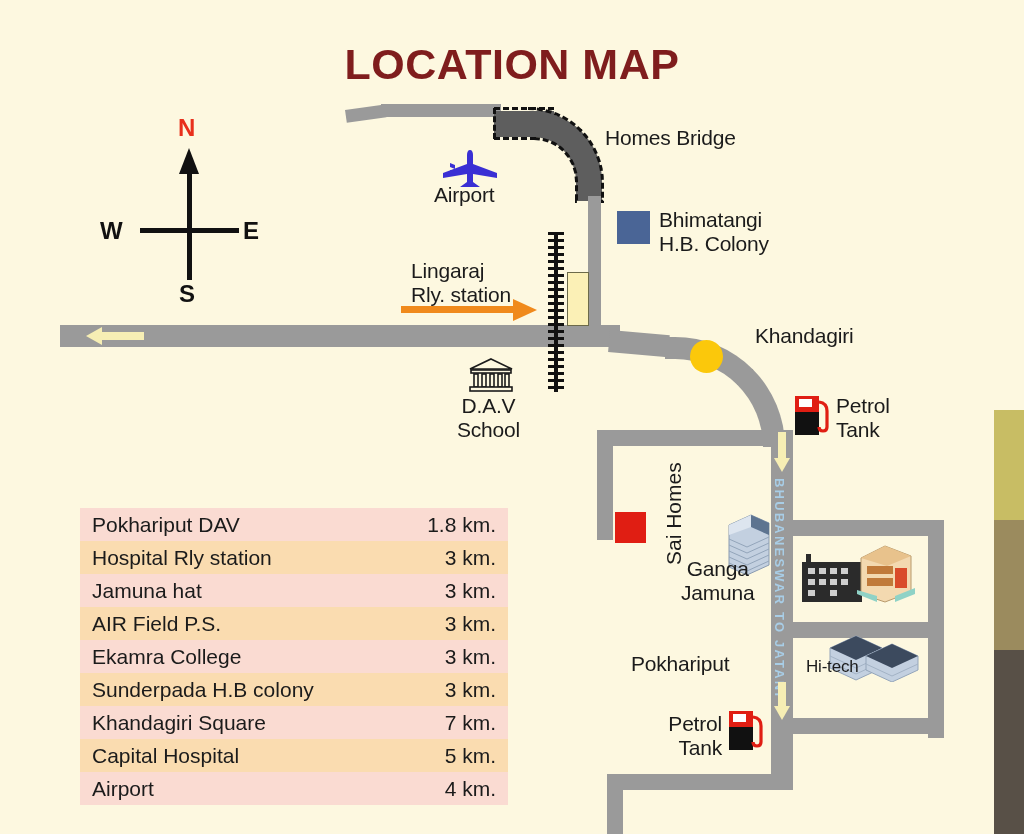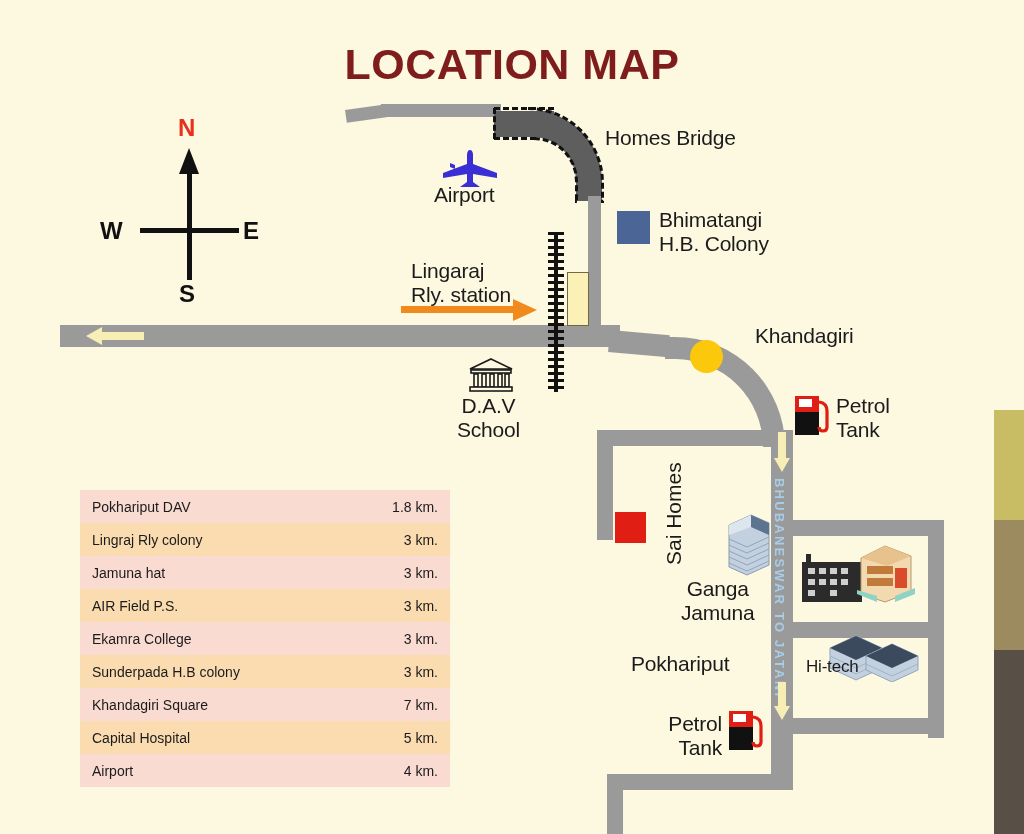--- a/index.html
+++ b/index.html
@@ -143,24 +143,24 @@
   }
 
   
   #edge-strip { position: absolute; right: 0; top: 0; width: 30px; height: 834px; }
   #edge-strip .band { position: absolute; right: 0; width: 30px; }
 
   
   #legend {
     position: absolute;
     left: 80px;
-    top: 490px;
-    width: 370px;
+    top: 508px;
+    width: 428px;
     border-collapse: collapse;
-    font-size: 14px;
+    font-size: 21px;
     color: #1b1b1b;
     font-family: "Liberation Sans", sans-serif;
   }
   #legend tr { height: 33px; }
   #legend tr:nth-child(odd) { background: #fadbd2; }
   #legend tr:nth-child(even) { background: #fadcb0; }
   #legend td { padding: 0 12px; }
   #legend td.name { text-align: left; }
   #legend td.dist { text-align: right; white-space: nowrap; }
 </style>
@@ -312,21 +312,21 @@
       <line x1="6" y1="40" x2="24" y2="48"></line>
         <line x1="24" y1="48" x2="46" y2="38"></line>
       <line x1="6" y1="46" x2="24" y2="54"></line>
         <line x1="24" y1="54" x2="46" y2="44"></line>
       <line x1="6" y1="52" x2="24" y2="60"></line>
         <line x1="24" y1="60" x2="46" y2="50"></line>
       <line x1="6" y1="58" x2="24" y2="66"></line>
         <line x1="24" y1="66" x2="46" y2="56"></line>
     </g>
   </svg>
-  <div class="map-label" style="left:681px; top:557px; text-align:center;margin-top:20px;">Ganga
+  <div class="map-label" style="left:681px; top:557px; text-align:center;">Ganga
 Jamuna</div>
 
   <svg style="position:absolute; left:800px; top:552px; width:64px; height:52px;" viewBox="0 0 64 52">
     <rect x="2" y="10" width="60" height="40" fill="#2b2b2b"></rect>
     <g fill="#cfcfcf">
       <rect x="8" y="16" width="7" height="6"></rect>
         <rect x="19" y="16" width="7" height="6"></rect>
       <rect x="30" y="16" width="7" height="6"></rect>
         <rect x="41" y="16" width="7" height="6"></rect>
       <rect x="8" y="27" width="7" height="6"></rect>
@@ -386,21 +386,21 @@
     <div class="band" style="top:650px; height:184px; background:#585047;"></div>
   </div>
 
   <table id="legend">
     <tbody>
         <tr>
           <td class="name">Pokhariput DAV</td>
           <td class="dist">1.8 km.</td>
         </tr>
         <tr>
-          <td class="name">Lingraj Rly colony</td>
+          <td class="name">Hospital Rly station</td>
           <td class="dist">3 km.</td>
         </tr>
         <tr>
           <td class="name">Jamuna hat</td>
           <td class="dist">3 km.</td>
         </tr>
         <tr>
           <td class="name">AIR Field P.S.</td>
           <td class="dist">3 km.</td>
         </tr>

